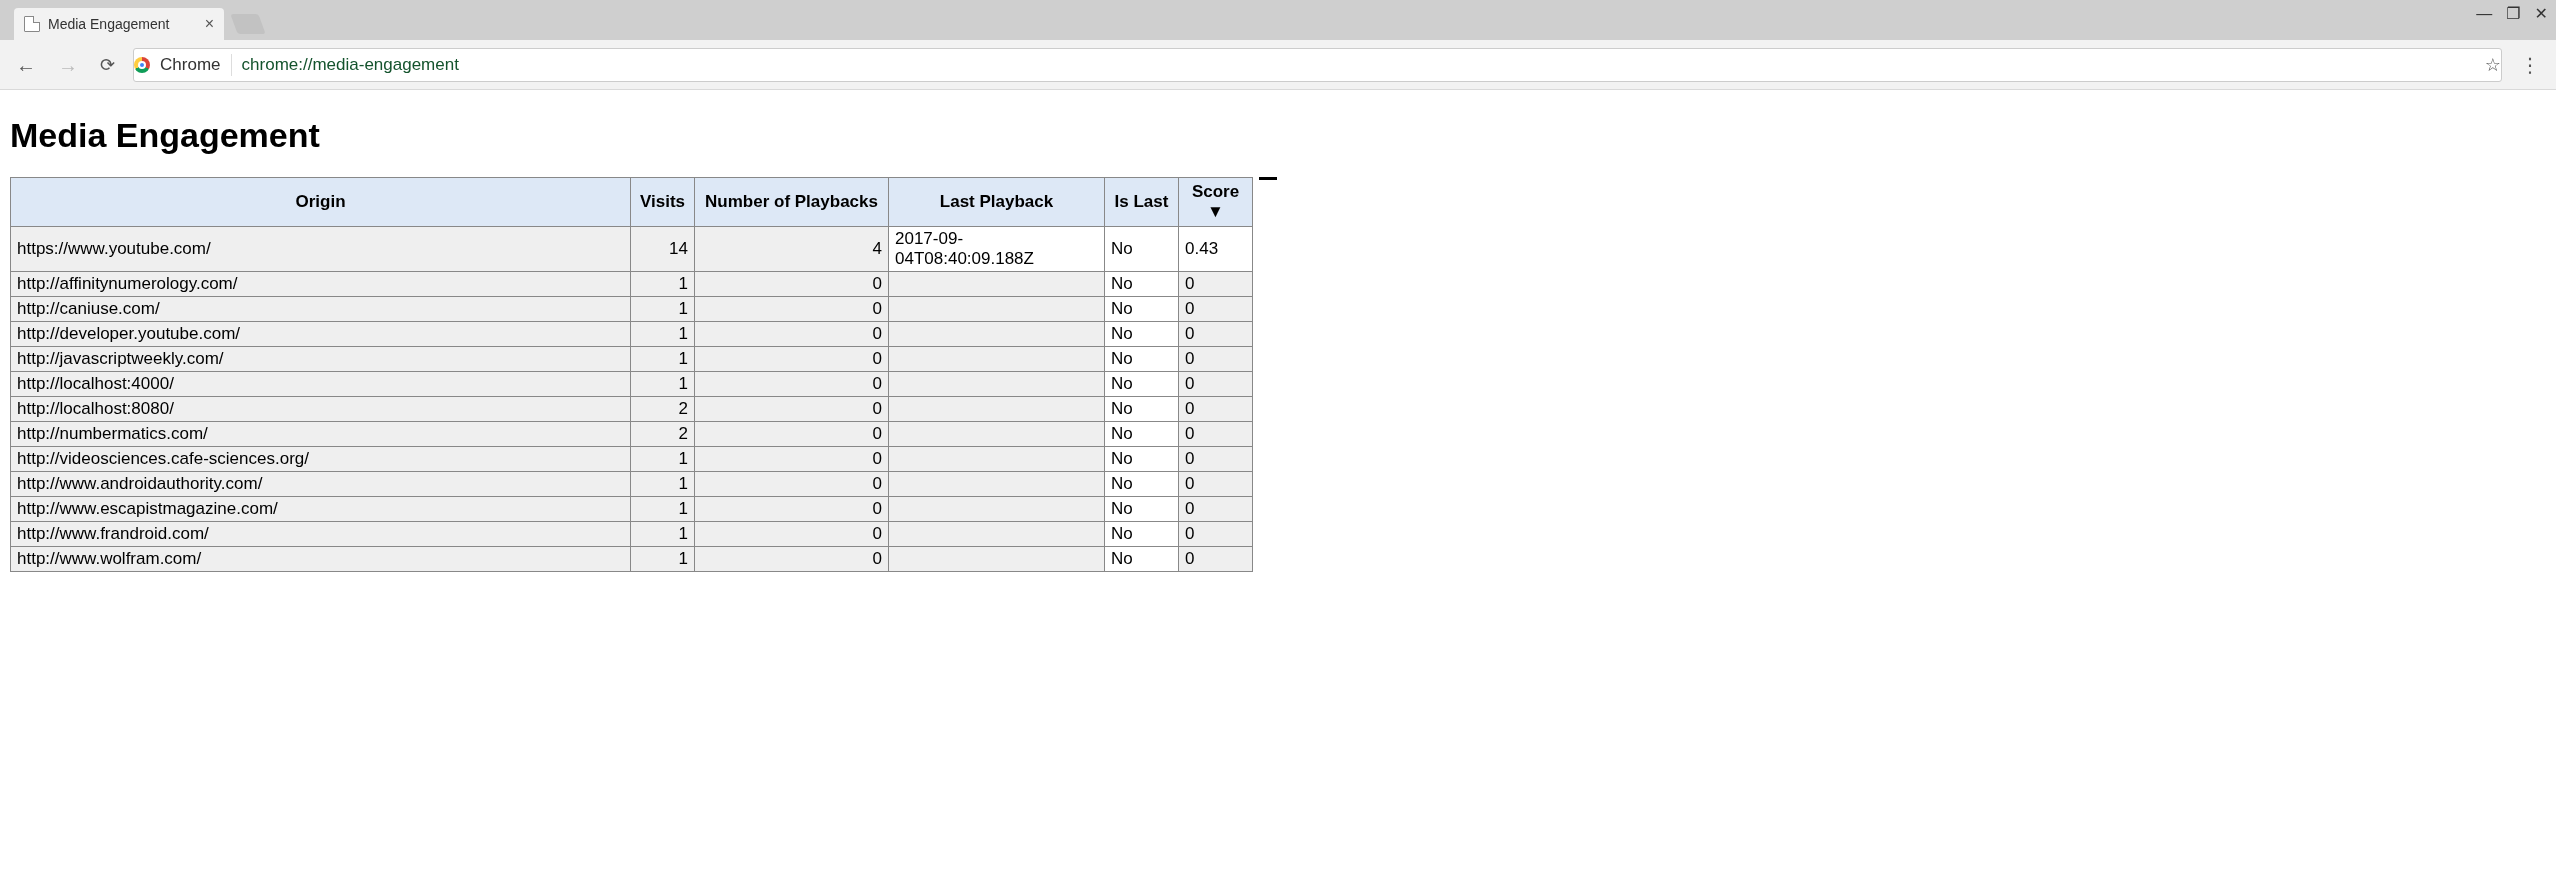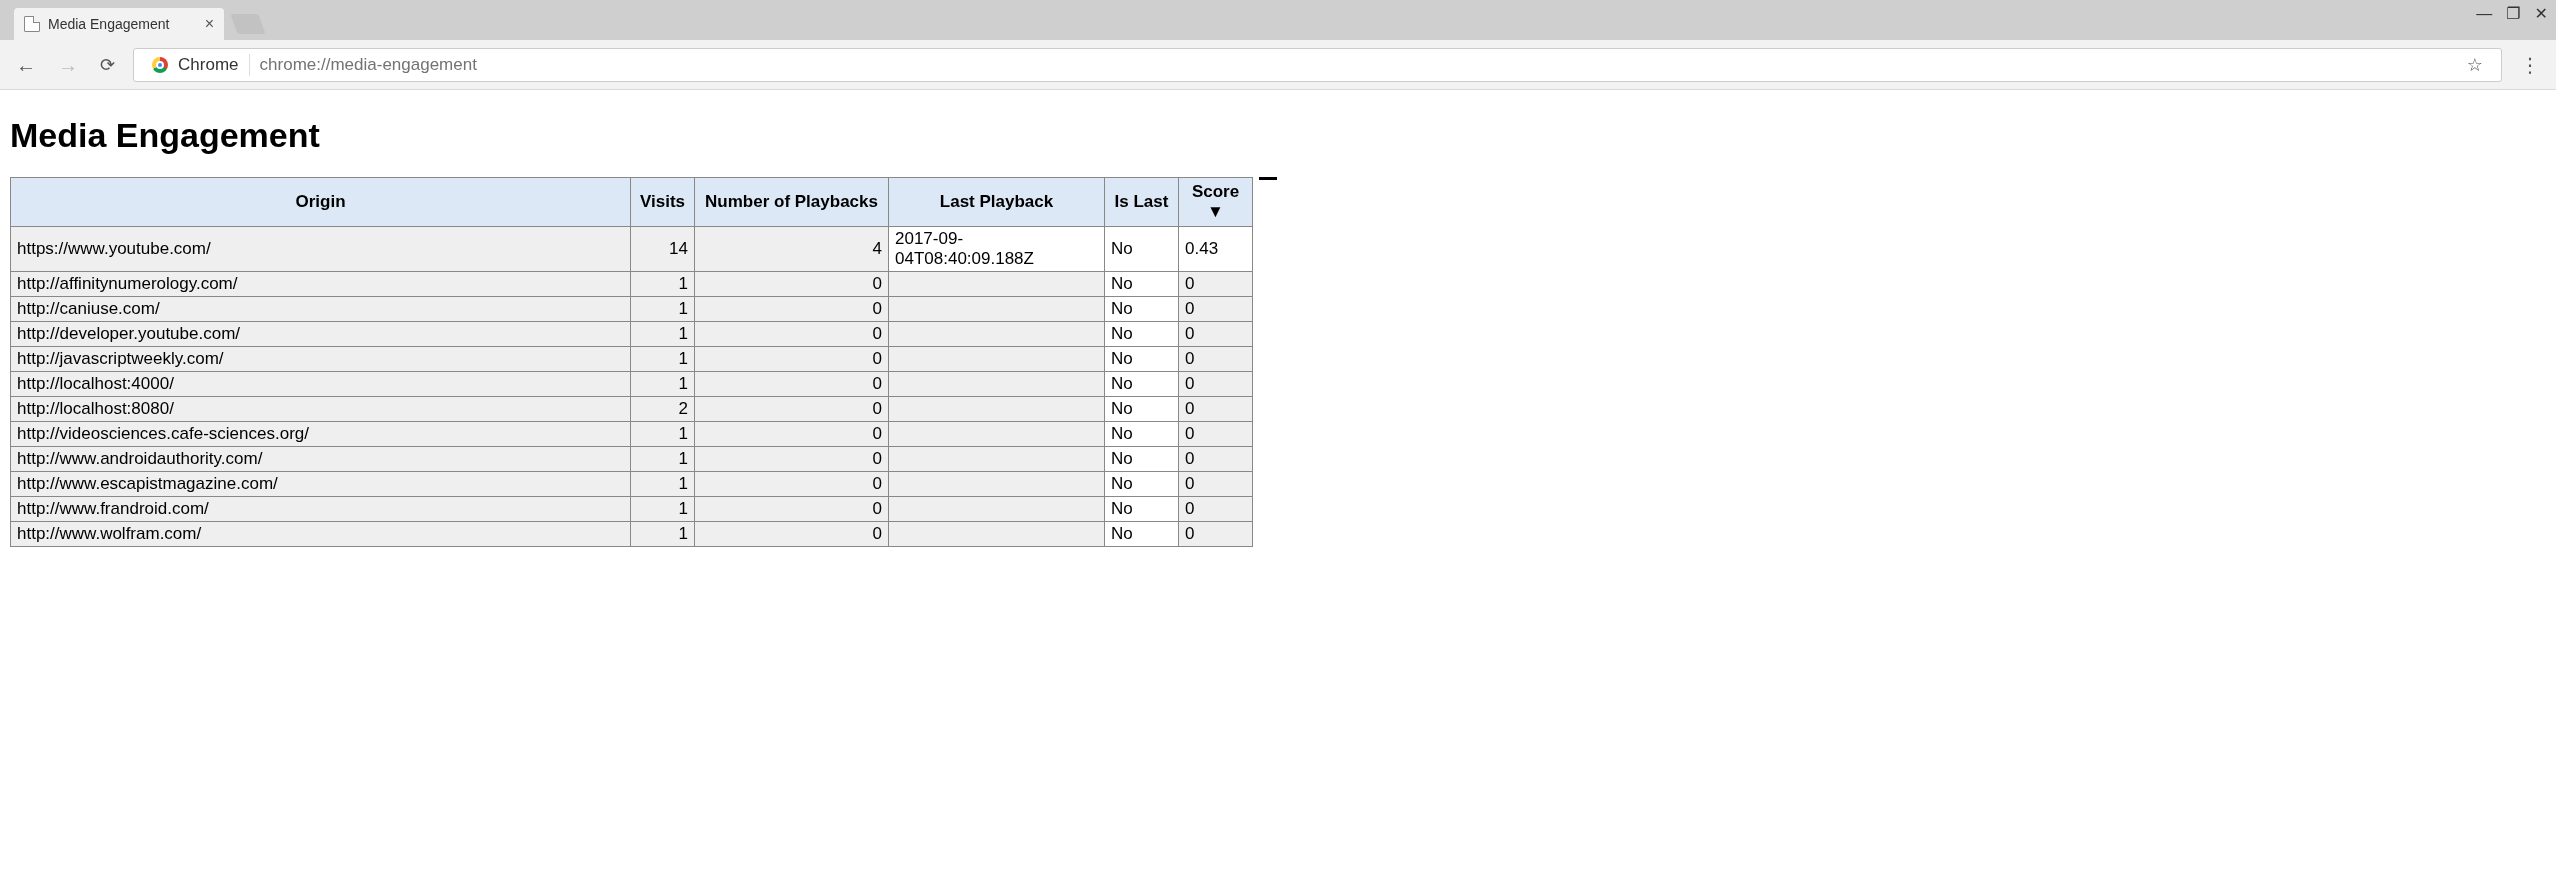--- a/index.html
+++ b/index.html
@@ -70,37 +70,37 @@
   .nav-btn.disabled { color:#bbb; }
   .reload { font-size:18px; }
   .omnibox {
     flex:1;
     height: 34px;
     background:#fff;
     border:1px solid #ccc;
     border-radius:3px;
     display:flex;
     align-items:center;
-    padding:0 18px;
+    padding:0 0;
     gap:10px;
     font-size:17px;
     color:#222;
   }
   .chrome-icon {
     width:16px;height:16px;border-radius:50%;
     background: conic-gradient(#db4437 0 120deg,#0f9d58 120deg 240deg,#ffcd40 240deg 360deg);
     position:relative;
     flex-shrink:0;
   }
   .chrome-icon::after{
     content:"";position:absolute;inset:4px;border-radius:50%;background:#4285f4;border:2px solid #fff;
   }
   .omnibox .scheme { color:#333; font-weight:400; }
   .omnibox .divider { width:1px;height:22px;background:#ddd; }
-  .omnibox .url-rest { color:#737373; }
+  .omnibox .url-rest { color:#14532d; }
   .star { margin-left:auto; color:#555; font-size:18px;}
   .kebab { color:#555; font-size:20px; padding:0 4px;}
   .page {
     padding: 10px 10px 0 10px;
   }
   h1.page-title {
     font-size: 34px;
     font-weight: 700;
     margin: 16px 0 22px 0;
     color:#000;
@@ -235,20 +235,28 @@
           </tr>
           <tr>
             <td>http://localhost:8080/</td>
             <td class="num">2</td>
             <td class="num">0</td>
             <td></td>
             <td class="white">No</td>
             <td>0</td>
           </tr>
           <tr>
+            <td>http://numbermatics.com/</td>
+            <td class="num">2</td>
+            <td class="num">0</td>
+            <td></td>
+            <td class="white">No</td>
+            <td>0</td>
+          </tr>
+          <tr>
             <td>http://videosciences.cafe-sciences.org/</td>
             <td class="num">1</td>
             <td class="num">0</td>
             <td></td>
             <td class="white">No</td>
             <td>0</td>
           </tr>
           <tr>
             <td>http://www.androidauthority.com/</td>
             <td class="num">1</td>

